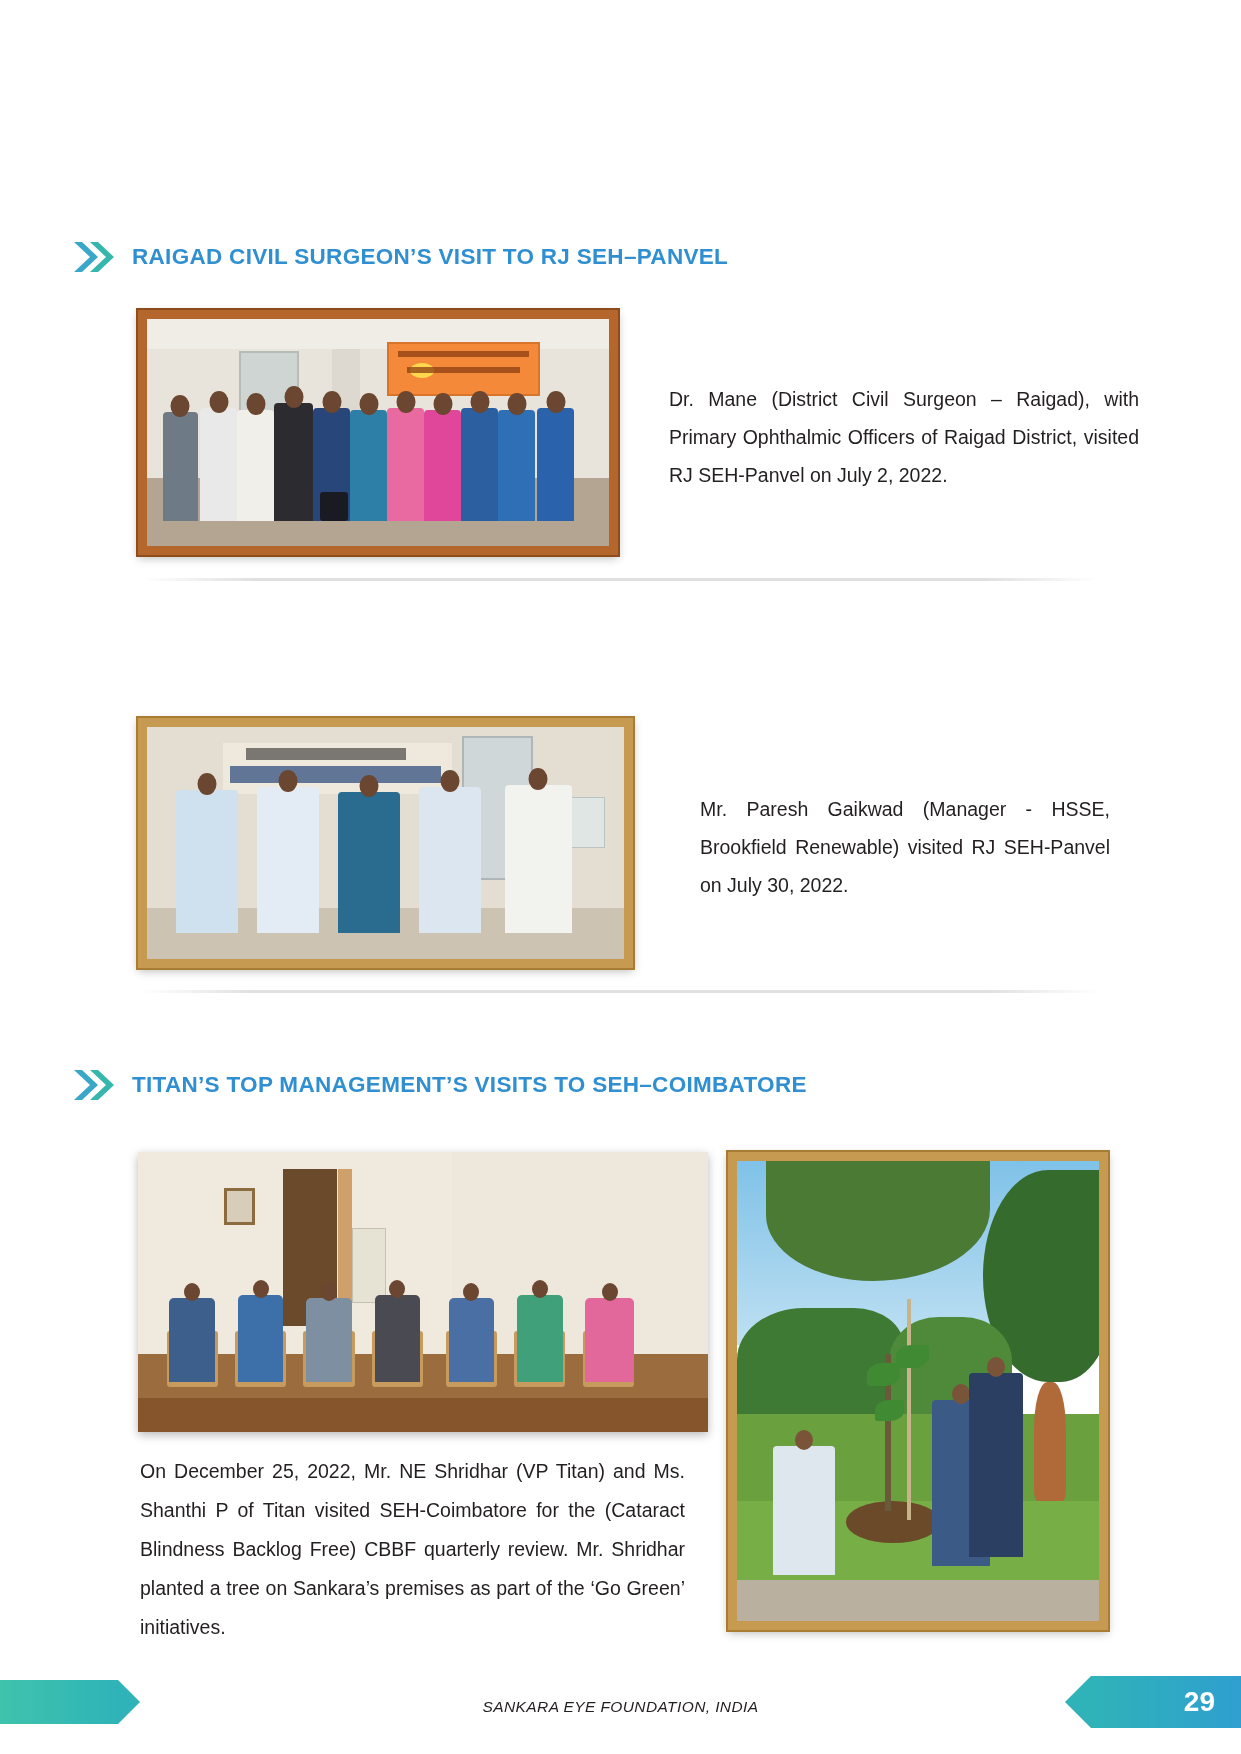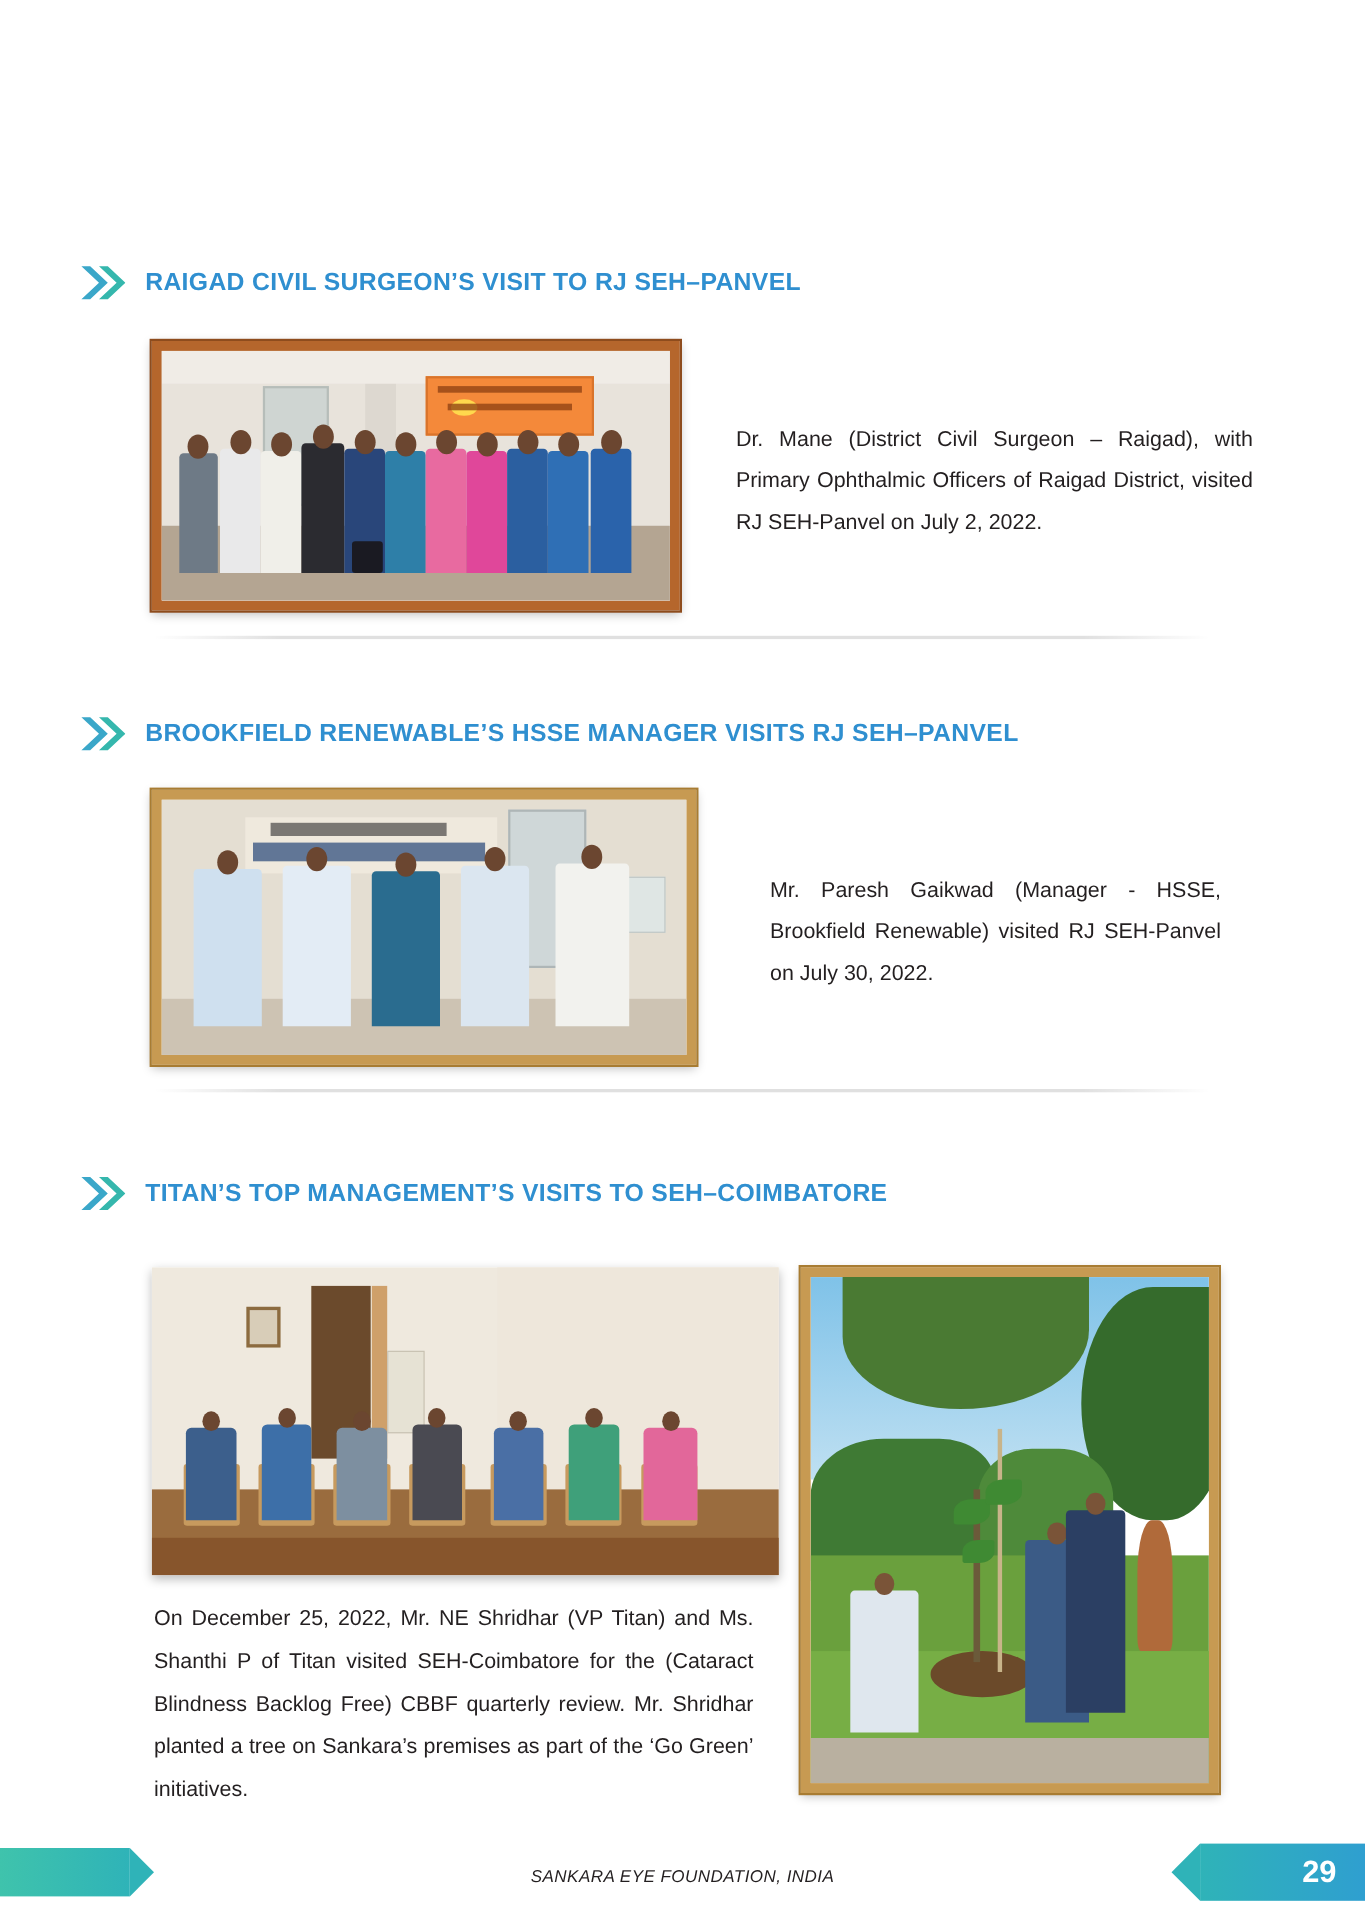--- a/index.html
+++ b/index.html
@@ -298,31 +298,20 @@
           <span class="head"></span>
         </div>
       <div class="p1-bag"></div>
     </div>
   </div>
 
   <div class="caption" style="left:635px; top:380px; width:470px;margin-left:34px;">Dr. Mane (District Civil Surgeon – Raigad), with Primary Ophthalmic Officers of Raigad District, visited RJ SEH-Panvel on July 2, 2022.</div>
 
   <div class="divider" style="top:578px;"></div>
 
-  <div class="section" style="top:650px;">
-    <div class="sec-head">
-      <span class="chev">
-        <svg width="42" height="34" viewBox="0 0 42 34">
-          <path d="M2 2 L18 17 L2 32 L10 32 L26 17 L10 2 Z" fill="#3aa7c9"></path>
-          <path d="M18 2 L34 17 L18 32 L26 32 L42 17 L26 2 Z" fill="#35b7ad"></path>
-        </svg>
-      </span>
-      <span class="sec-title">BROOKFIELD RENEWABLE’S HSSE MANAGER VISITS RJ SEH–PANVEL</span>
-    </div>
-  </div>
 
   <div class="frame gold" style="left:138px; top:718px; width:495px; height:250px;">
     <div class="photo">
       <div class="p2-wall"></div>
       <div class="p2-sign">
           <div class="s1"></div>
           <div class="s2"></div>
         </div>
       <div class="p2-door"></div>
       <div class="p2-board"></div>

